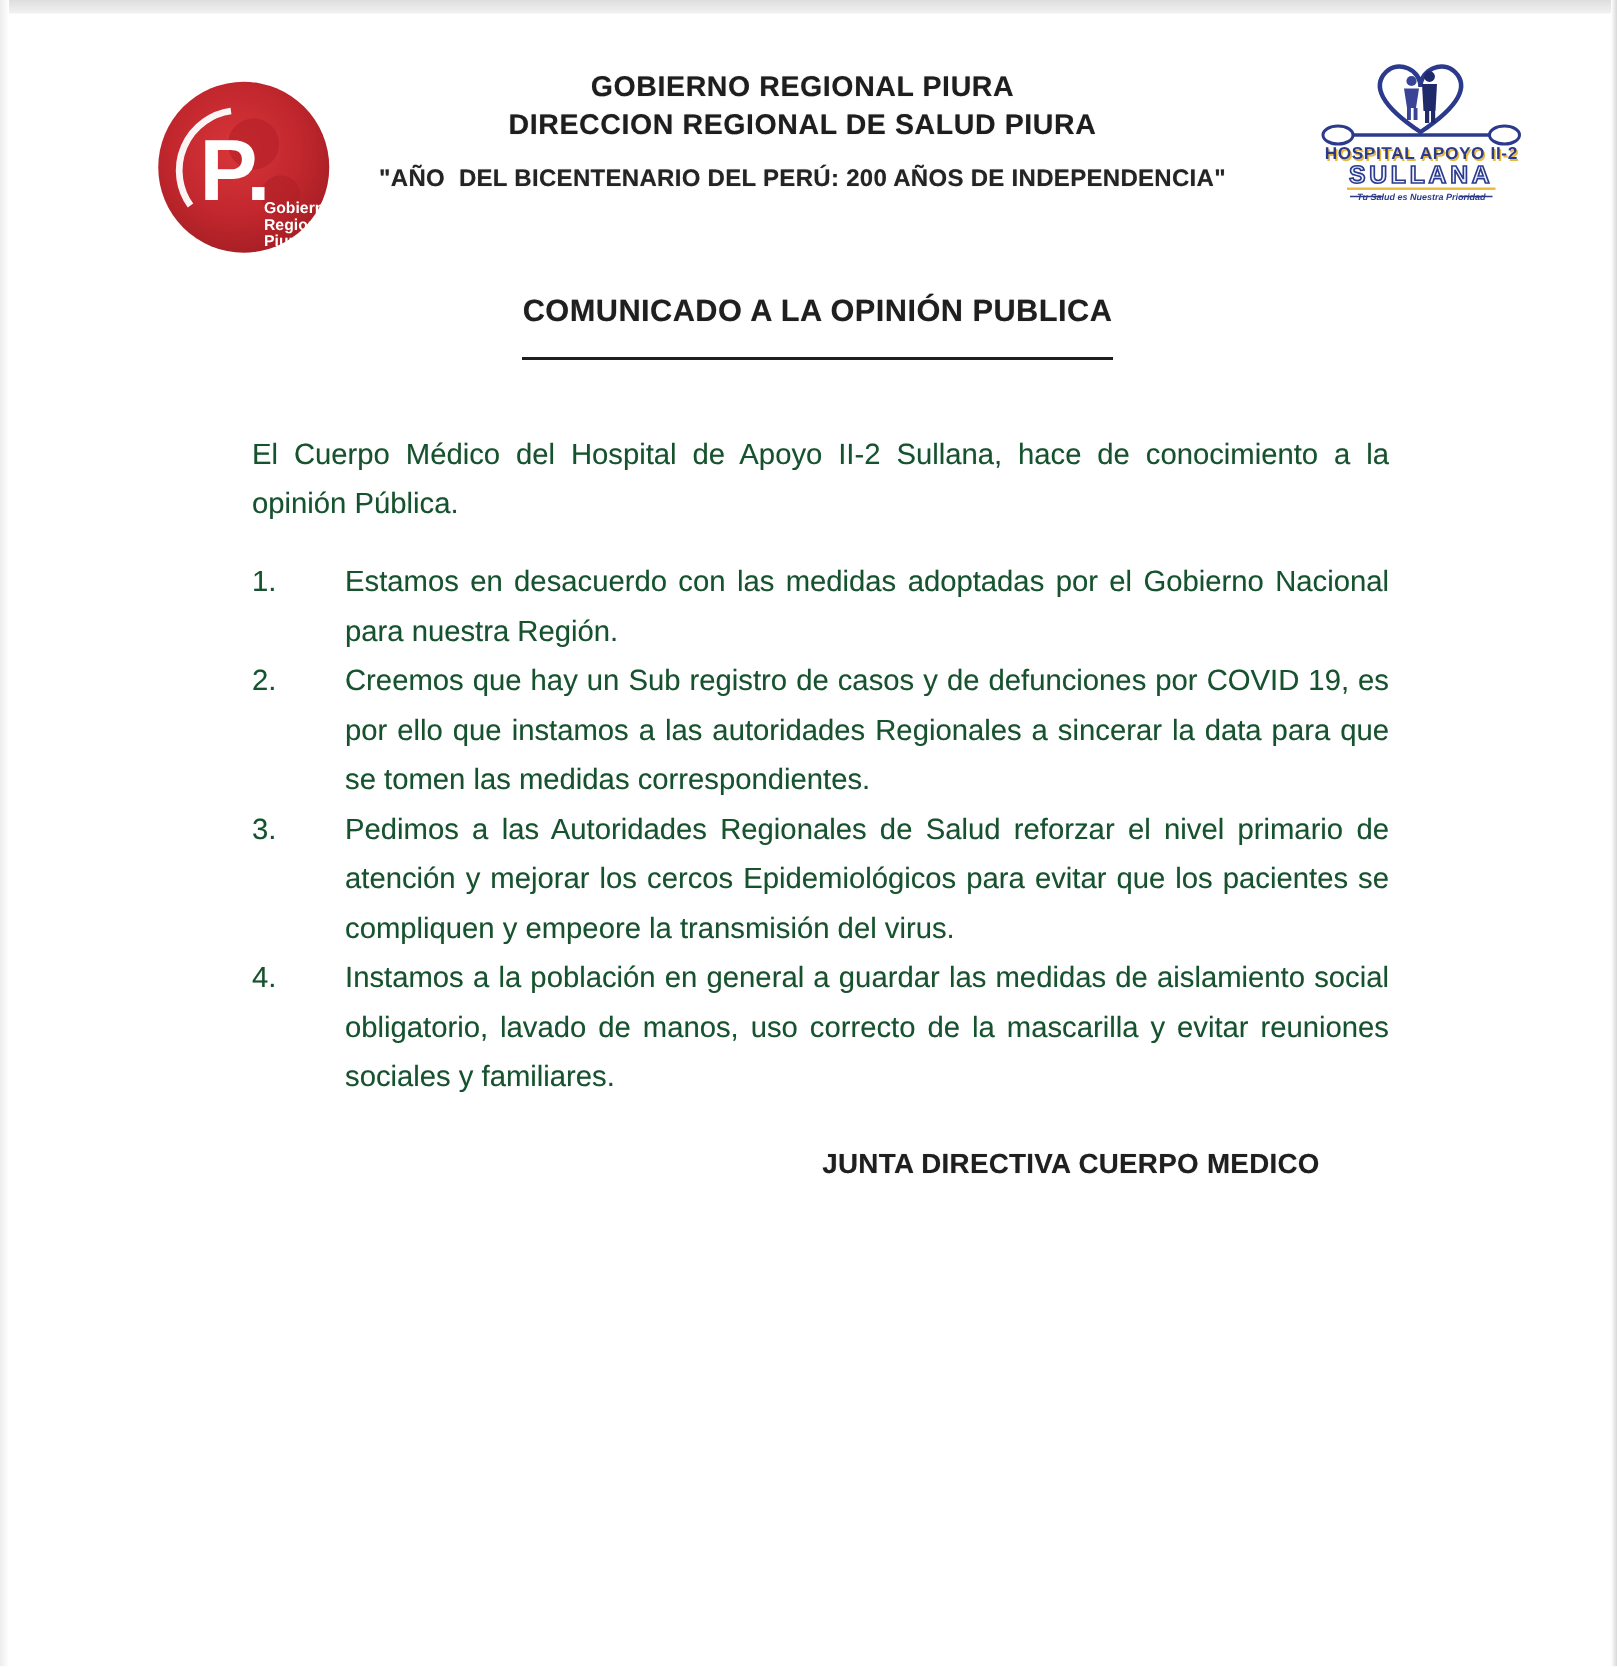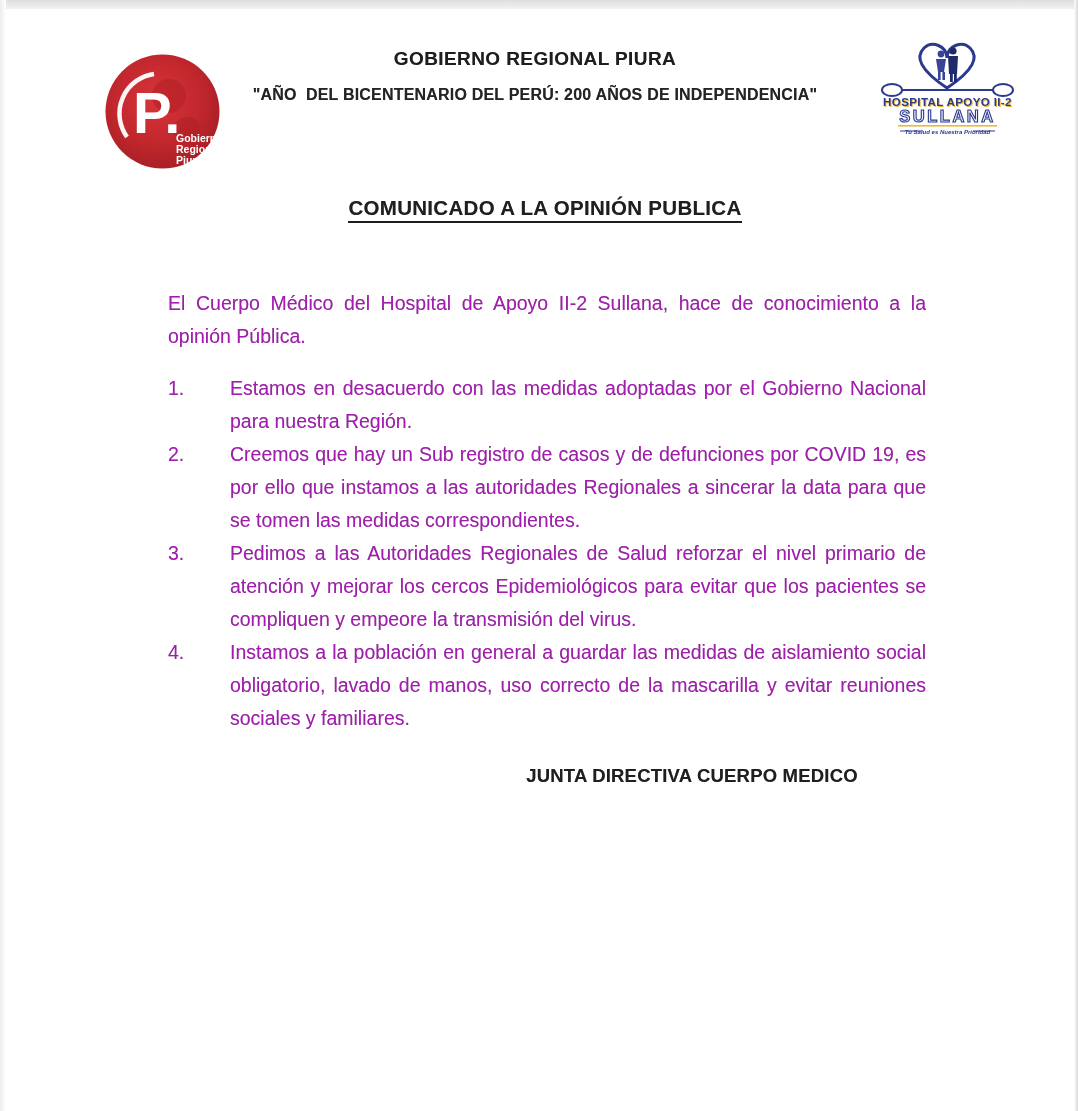--- a/index.html
+++ b/index.html
@@ -42,39 +42,39 @@
 
   .logo-right {
     position:absolute; left:870px; top:26px; width:155px; height:118px;
   }
   .logo-right svg { width:100%; height:100%; }
 
   
   .doc-title-wrap { position:absolute; left:0; top:196px; width:1090px; text-align:center; }
   .doc-title {
     display:inline-block; font-size:20.5px; font-weight:bold; color:#1f1f1f;
-    letter-spacing:0.3px; border-bottom:2.5px solid #1f1f1f; padding-bottom:1px;
+    letter-spacing:0.3px; border-bottom:2.5px solid #1f1f1f; padding-bottom:18px;
     text-shadow:0 0 0.6px rgba(0,0,0,0.4);
   }
 
   
   .doc-body {
     position:absolute; left:168px; top:287px; width:758px;
-    font-size:19.5px; line-height:33px; color:#a21caf;
+    font-size:19.5px; line-height:33px; color:#14532d;
     text-shadow:0 0 0.5px rgba(60,60,60,0.35);
   }
   .intro { text-align:justify; margin-bottom:19px; }
 
   .list-item { display:flex; align-items:flex-start; }
   .list-item .num { width:34px; flex:0 0 34px; }
   .list-item .item-text { flex:1; text-align:justify;margin-left:28px; }
 
   
   .signature {
-    position:absolute; left:482px; top:761px; width:420px;
+    position:absolute; left:504px; top:761px; width:420px;
     text-align:center; font-size:18.5px; font-weight:bold; line-height:30px;
     color:#1f1f1f; letter-spacing:0.2px; text-shadow:0 0 0.6px rgba(0,0,0,0.45);
   }
 </style>
 </head>
 <body>
 
 <div class="page">
   <div class="edge-top"></div>
   <div class="edge-left"></div>
@@ -99,20 +99,21 @@
         <text x="73" y="90" font-family="Liberation Sans, sans-serif" font-size="10.5" font-weight="bold" fill="#ffffff">
           <tspan x="73" dy="0">Gobierno</tspan>
           <tspan x="73" dy="11">Regional</tspan>
           <tspan x="73" dy="11">Piura</tspan>
         </text>
       </svg>
     </div>
 
     <div class="header-text">
       <div class="header-line">GOBIERNO REGIONAL PIURA</div>
+      <div class="header-line">DIRECCION REGIONAL DE SALUD PIURA</div>
       <div class="header-quote">"AÑO  DEL BICENTENARIO DEL PERÚ: 200 AÑOS DE INDEPENDENCIA"</div>
     </div>
 
     <div class="logo-right">
       <svg viewBox="0 0 155 118">
 
         <path d="M 77 32 C 77 20, 62 14, 54 22 C 45 31, 50 44, 77 62 C 104 44, 109 31, 100 22 C 92 14, 77 20, 77 32 Z" fill="none" stroke="#2b3a8c" stroke-width="3"></path>
 
         <circle cx="71" cy="28" r="3.4" fill="#3a4496"></circle>
         <path d="M 66 33 L 76 33 L 74 46 L 68 46 Z" fill="#3a4496"></path>

